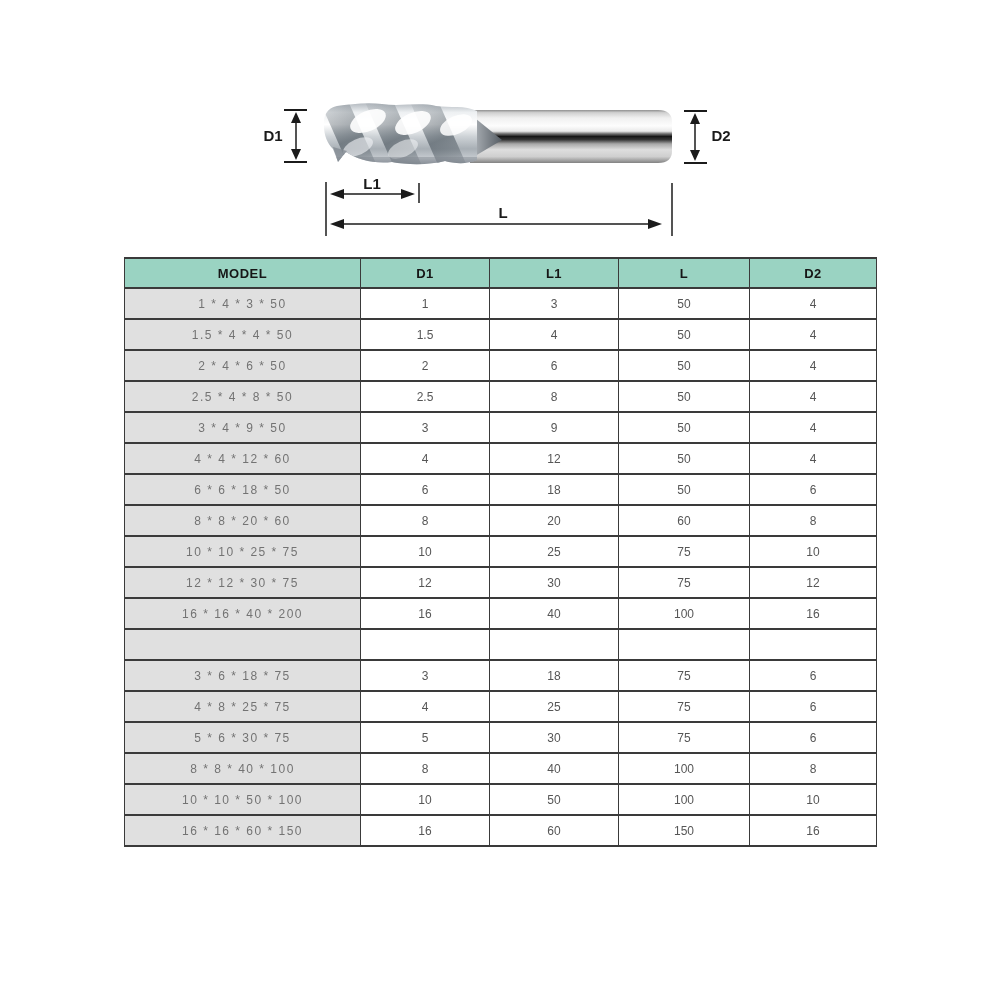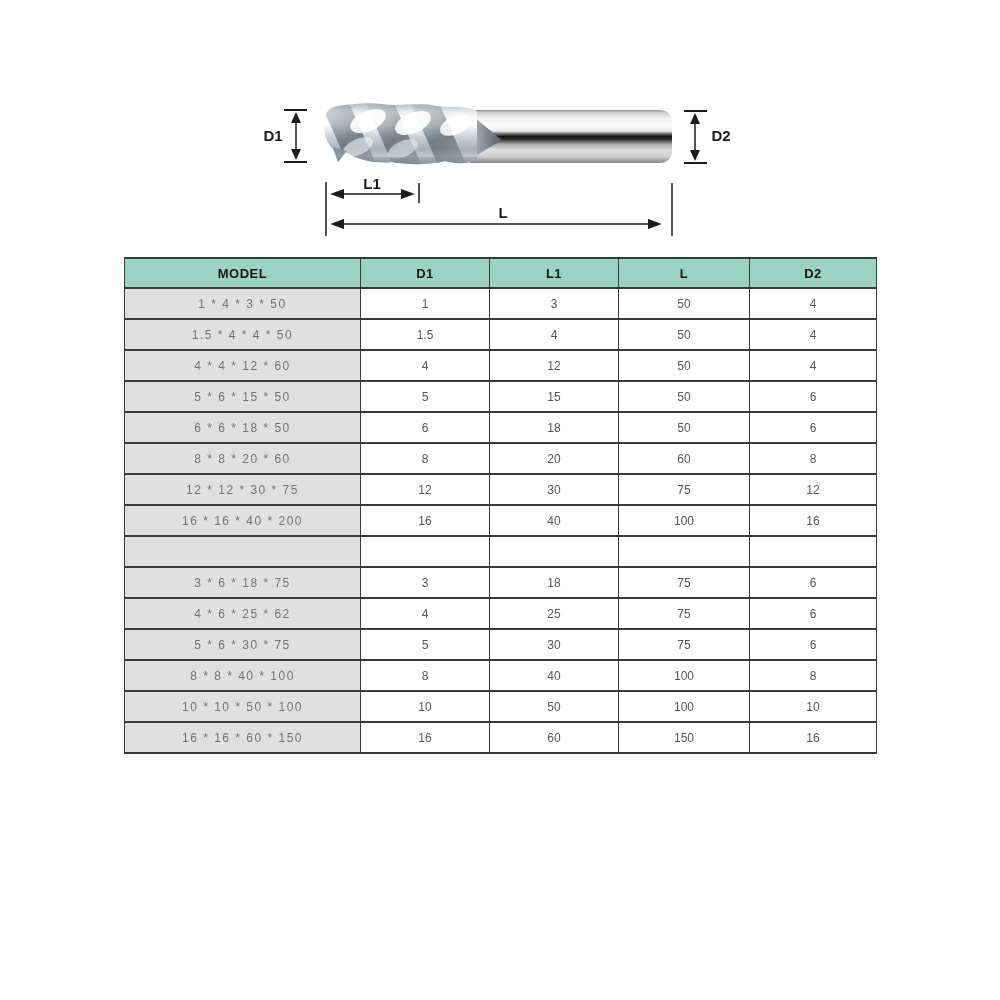--- a/index.html
+++ b/index.html
@@ -166,46 +166,67 @@
           <td class="num">4</td>
         </tr>
         <tr>
           <td class="model">1.5 * 4 * 4 * 50</td>
           <td class="num">1.5</td>
           <td class="num">4</td>
           <td class="num">50</td>
           <td class="num">4</td>
         </tr>
         <tr>
+          <td class="model">2 * 4 * 6 * 50</td>
+          <td class="num">2</td>
+          <td class="num">6</td>
+          <td class="num">50</td>
+          <td class="num">4</td>
+        </tr>
+        <tr>
+          <td class="model">2.5 * 4 * 8 * 50</td>
+          <td class="num">2.5</td>
+          <td class="num">8</td>
+          <td class="num">50</td>
+          <td class="num">4</td>
+        </tr>
+        <tr>
+          <td class="model">3 * 4 * 9 * 50</td>
+          <td class="num">3</td>
+          <td class="num">9</td>
+          <td class="num">50</td>
+          <td class="num">4</td>
+        </tr>
+        <tr>
           <td class="model">4 * 4 * 12 * 60</td>
           <td class="num">4</td>
           <td class="num">12</td>
           <td class="num">50</td>
           <td class="num">4</td>
-        </tr>
-        <tr>
-          <td class="model">5 * 6 * 15 * 50</td>
-          <td class="num">5</td>
-          <td class="num">15</td>
-          <td class="num">50</td>
-          <td class="num">6</td>
         </tr>
         <tr>
           <td class="model">6 * 6 * 18 * 50</td>
           <td class="num">6</td>
           <td class="num">18</td>
           <td class="num">50</td>
           <td class="num">6</td>
         </tr>
         <tr>
           <td class="model">8 * 8 * 20 * 60</td>
           <td class="num">8</td>
           <td class="num">20</td>
           <td class="num">60</td>
           <td class="num">8</td>
+        </tr>
+        <tr>
+          <td class="model">10 * 10 * 25 * 75</td>
+          <td class="num">10</td>
+          <td class="num">25</td>
+          <td class="num">75</td>
+          <td class="num">10</td>
         </tr>
         <tr>
           <td class="model">12 * 12 * 30 * 75</td>
           <td class="num">12</td>
           <td class="num">30</td>
           <td class="num">75</td>
           <td class="num">12</td>
         </tr>
         <tr>
           <td class="model">16 * 16 * 40 * 200</td>
@@ -222,21 +243,21 @@
           <td class="num"></td>
         </tr>
         <tr>
           <td class="model">3 * 6 * 18 * 75</td>
           <td class="num">3</td>
           <td class="num">18</td>
           <td class="num">75</td>
           <td class="num">6</td>
         </tr>
         <tr>
-          <td class="model">4 * 6 * 25 * 62</td>
+          <td class="model">4 * 8 * 25 * 75</td>
           <td class="num">4</td>
           <td class="num">25</td>
           <td class="num">75</td>
           <td class="num">6</td>
         </tr>
         <tr>
           <td class="model">5 * 6 * 30 * 75</td>
           <td class="num">5</td>
           <td class="num">30</td>
           <td class="num">75</td>

